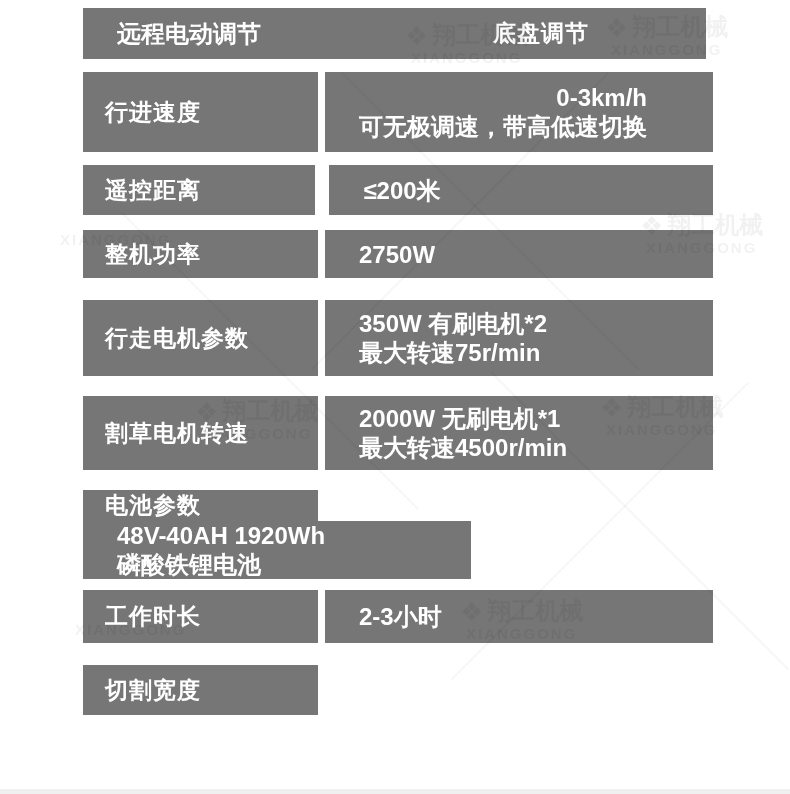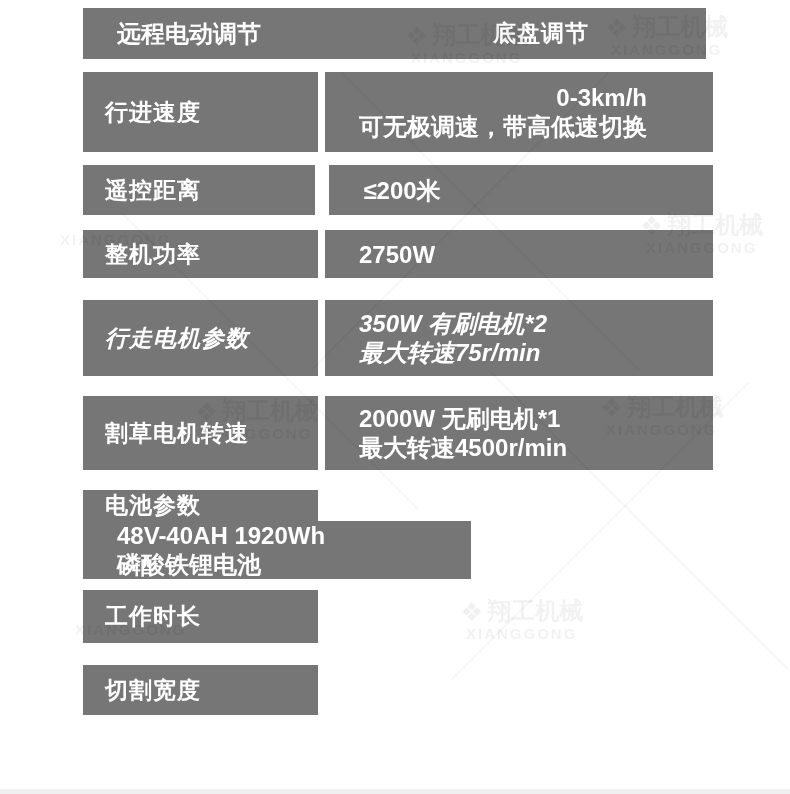--- a/index.html
+++ b/index.html
@@ -42,21 +42,21 @@
     padding-left: 34px;
     font-size: 24px;
     line-height: 29px;
     white-space: pre-line;
   }
   
   .r0 { height: 51px; margin-bottom: 13px; }
   .r1 { height: 80px; margin-bottom: 13px; text-align: right; }
   .r2 { height: 50px; margin-bottom: 15px; gap: 7px; }
   .r3 { height: 48px; margin-bottom: 22px; }
-  .r4 { height: 76px; margin-bottom: 20px; font-style: italic; }
+  .r4 { height: 76px; margin-bottom: 20px; }
   .r5 { height: 74px; margin-bottom: 20px; }
   .r6 { height: 79px; margin-bottom: 21px; flex-direction: column; }
   .r7 { height: 53px; margin-bottom: 22px; }
   .r8 { height: 50px; margin-bottom: 0; gap: 8px; }
 
   
   .watermark-layer {
     position: absolute;
     left: 0; top: 0;
     width: 790px; height: 794px;
@@ -120,20 +120,21 @@
     <div class="cell value">2000W 无刷电机*1
 最大转速4500r/min</div>
   </div>
   <div class="row r6">
     <div class="cell label">电池参数</div>
     <div class="cell value">48V-40AH 1920Wh
 磷酸铁锂电池</div>
   </div>
   <div class="row r7">
     <div class="cell label">工作时长</div>
+    <div class="cell value">2-3小时</div>
   </div>
   <div class="row r8">
     <div class="cell label">切割宽度</div>
   </div>
 </div>
 
 <div class="watermark-layer">
 
   <div class="diag" style="left:280px; top:220px; transform:rotate(45deg);"></div>
   <div class="diag" style="left:250px; top:220px; transform:rotate(-45deg);"></div>

